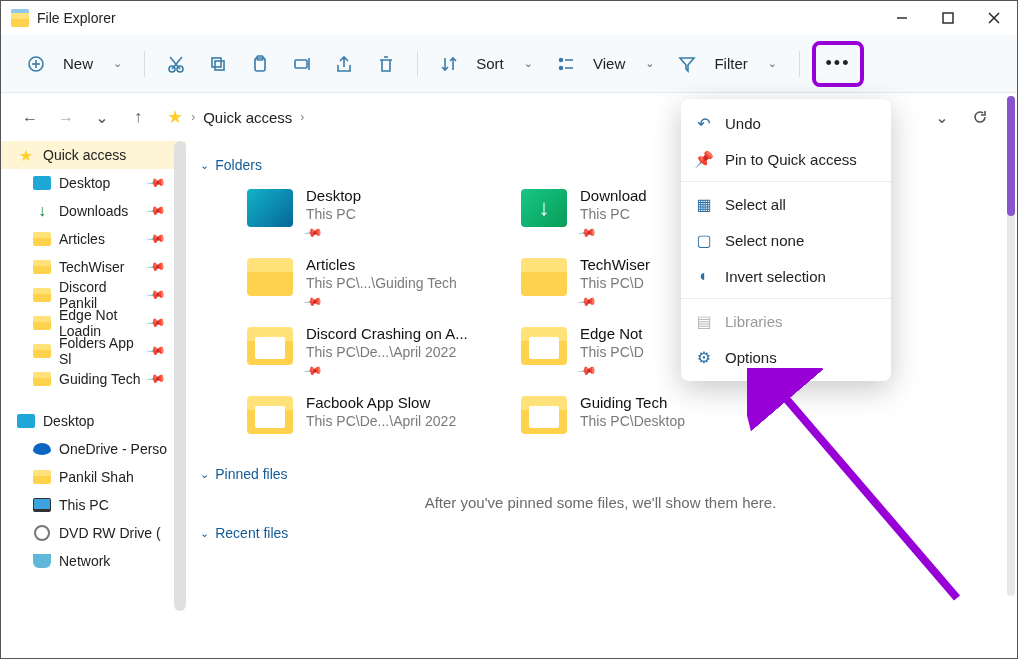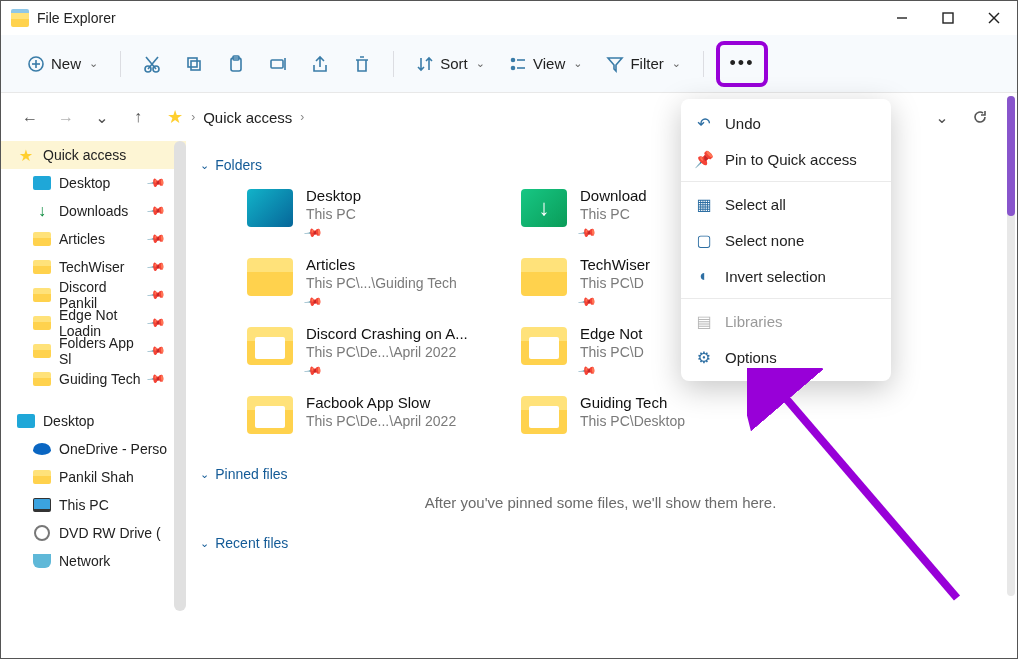--- a/index.html
+++ b/index.html
@@ -8,21 +8,21 @@
   
   .titlebar { height:34px; display:flex; align-items:center; background:#fff; }
   .titlebar .icon { width:18px; height:18px; margin:0 8px 0 10px; background:linear-gradient(#ffe27a 40%, #ffd24d 40%); border-radius:2px; border-top:4px solid #8ec7e8; }
   .titlebar .title { font-size:14px; color:#222; }
   .titlebar .spacer { flex:1; }
   .titlebar .winbtn { width:46px; height:34px; display:flex; align-items:center; justify-content:center; }
   .titlebar .winbtn svg { stroke:#222; }
 
   
   .cmdbar { height:58px; background:#f7fafd; display:flex; align-items:center; padding:0 16px; gap:4px; border-bottom:1px solid #e8e8e8;}
-  .cmdbtn { display:flex; align-items:center; gap:6px; padding:6px 10px; border-radius:4px; color:#2c5a82; font-size:15px;}
+  .cmdbtn { display:flex; align-items:center; gap:18px; padding:6px 10px; border-radius:4px; color:#2c5a82; font-size:15px;}
   .cmdbtn.txt { color:#222; }
   .cmdbtn svg { stroke:#3a7ca8; fill:none; stroke-width:1.6;}
   .cmdbtn .chev { font-size:11px; color:#666; margin-left:2px;}
   .sep { width:1px; height:26px; background:#dcdde2; margin:0 8px;}
   .morebtn-wrap { border:4px solid #9800d8; border-radius:8px; padding:2px 2px; position:relative; z-index:20; background:#f7fafd;}
   .morebtn { width:40px; height:34px; display:flex; align-items:center; justify-content:center; font-size:18px; letter-spacing:2px; color:#222;}
 
   
   .navrow { height:48px; display:flex; align-items:center; padding:0 14px; gap:6px;}
   .navbtn { width:30px; height:30px; display:flex; align-items:center; justify-content:center; color:#555;}
@@ -60,21 +60,21 @@
   .bigfolder{width:46px;height:38px;background:linear-gradient(#ffe27a 38%, #ffd24d 38%);border-radius:4px;}
   .gradfolder{width:46px;height:38px;background:linear-gradient(135deg,#12b3c9,#066699);border-radius:4px;}
   .greenfolder{width:46px;height:38px;background:linear-gradient(135deg,#17c784,#0a9c59);border-radius:4px;display:flex;align-items:center;justify-content:center;color:#fff;font-size:22px;}
   .docfolder{width:46px;height:38px;background:linear-gradient(#ffe27a 38%, #ffd24d 38%);border-radius:4px;position:relative;}
   .docfolder::after{content:"";position:absolute;left:8px;top:10px;width:30px;height:22px;background:#fff;border-radius:2px;}
   .tile .meta{display:flex;flex-direction:column;gap:2px;}
   .tile .name{font-size:15px;color:#111;}
   .tile .sub{font-size:14px;color:#7a7a7a;}
   .tile .pinrow{color:#8a8a8a;transform:rotate(40deg);font-size:12px;margin-top:2px;width:14px;}
 
-  .placeholder{ text-align:center; color:#6b6b6b; font-size:15px; margin:12px 0 24px;}
+  .placeholder{ text-align:center; color:#6b6b6b; font-size:15px; margin:12px 0 14px;}
 
   
   .menu { position:absolute; top:98px; right:126px; width:210px; background:#fff; border-radius:8px; box-shadow:0 8px 30px rgba(0,0,0,.22); z-index:30; padding:6px 0;}
   .menu .mitem { display:flex; align-items:center; gap:12px; padding:9px 14px; font-size:15px; color:#222;}
   .menu .mitem.dis{color:#9a9a9a;}
   .menu .mic{width:18px;height:18px;display:inline-flex;align-items:center;justify-content:center;color:#2e6fa3;font-size:16px;}
   .menu hr{border:none;border-top:1px solid #eaeaea;margin:4px 0;}
 
   
   .arrow { position:absolute; bottom:50px; right:40px; z-index:40;}

